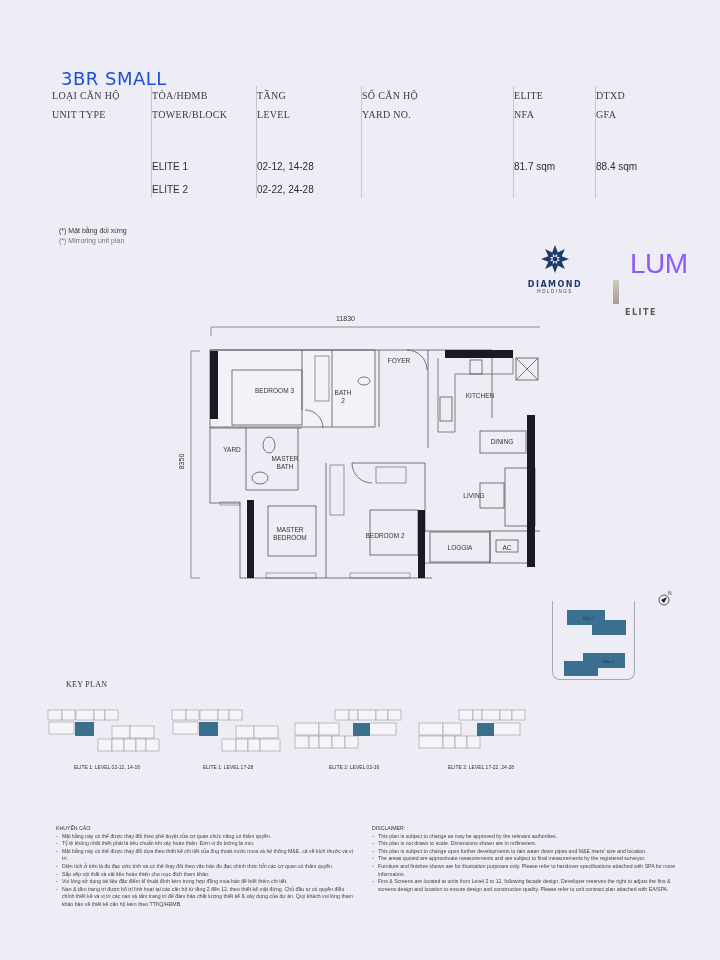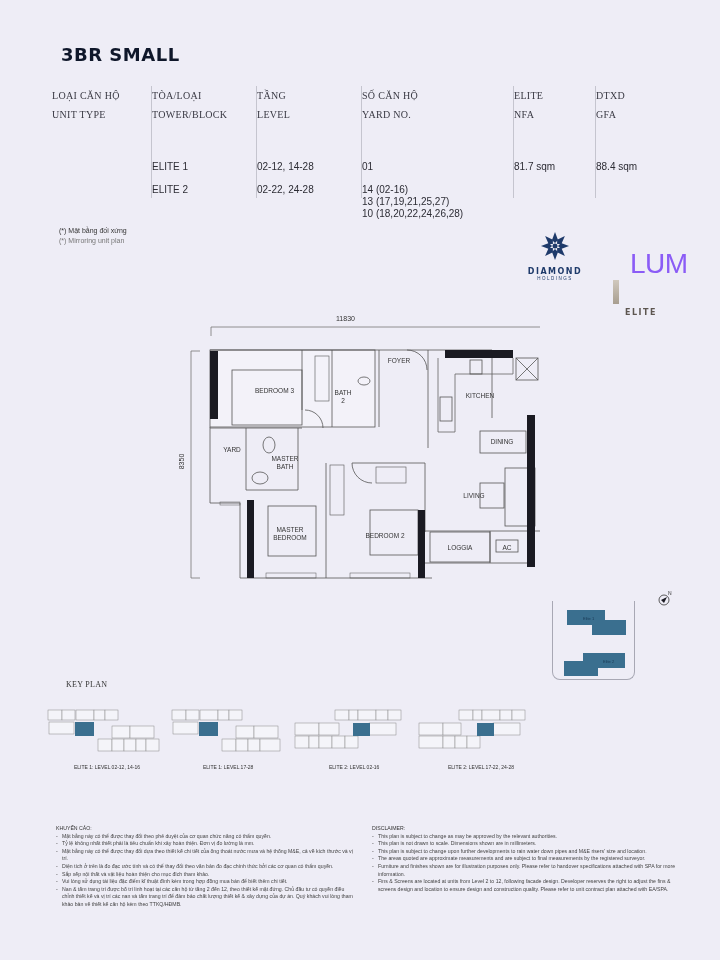--- a/index.html
+++ b/index.html
@@ -5,24 +5,24 @@
   * { box-sizing: border-box; margin: 0; padding: 0; }
   html, body { width: 720px; height: 960px; }
   body {
     background: #eeedf6;
     font-family: "Liberation Sans", sans-serif;
     color: #2a2a30;
     position: relative;
     overflow: hidden;
   }
   .title {
-    position: absolute; left: 61px; top: 44px;
+    position: absolute; left: 61px; top: 68px;
     font-family: "DejaVu Sans", sans-serif;
-    font-weight: bold; font-size: 18px; letter-spacing: 0.5px;
-    color: #0f172a;
+    font-weight: normal; font-size: 18px; letter-spacing: 0.5px;
+    color: #1d4ed8;
   }
   .spec-table {
     position: absolute; left: 52px; top: 86px;
     display: flex;
   }
   .spec-col {
     position: relative;
     text-align: left;
     height: 112px;
   }
@@ -37,21 +37,21 @@
   }
   .spec-values { margin-top: 36px; font-size: 10px; color: #2c2c34; }
   .spec-values .v1 { line-height: 14px; }
   .spec-values .v2 { margin-top: 10px; line-height: 12px; }
   .note {
     position: absolute; left: 59px; top: 226px;
     font-size: 7px; line-height: 10px; color: #333;
   }
   .note .en { color: #777; }
   .logo-diamond {
-    position: absolute; left: 515px; top: 231px; width: 80px;
+    position: absolute; left: 515px; top: 244px; width: 80px;
     text-align: center;
   }
   .logo-diamond .name {
     font-family: "DejaVu Sans", sans-serif; font-weight: bold;
     font-size: 8px; color: #1e3a6a; letter-spacing: 1.5px; margin-top: 2px;
   }
   .logo-diamond .sub {
     font-size: 4.5px; color: #1e3a6a; letter-spacing: 1.5px;
   }
   .logo-lumi {
@@ -100,44 +100,38 @@
 <body>
 
 <div class="title">3BR SMALL</div>
 
 <div class="spec-table">
   <div class="spec-col bordered" style="width:100px">
     <div class="spec-head">LOẠI CĂN HỘ</div>
     <div class="spec-head">UNIT TYPE</div>
   </div>
   <div class="spec-col bordered" style="width:105px">
-    <div class="spec-head">TÒA/LOẠI</div>
+    <div class="spec-head">TÒA/HĐMB</div>
     <div class="spec-head">TOWER/BLOCK</div>
     <div class="spec-values">
       <div class="v1">ELITE 1</div>
       <div class="v2">ELITE 2</div>
     </div>
   </div>
   <div class="spec-col bordered" style="width:105px">
     <div class="spec-head">TẦNG</div>
     <div class="spec-head">LEVEL</div>
     <div class="spec-values">
       <div class="v1">02-12, 14-28</div>
       <div class="v2">02-22, 24-28</div>
     </div>
   </div>
   <div class="spec-col bordered" style="width:152px">
     <div class="spec-head">SỐ CĂN HỘ</div>
     <div class="spec-head">YARD NO.</div>
-    <div class="spec-values">
-      <div class="v1">01</div>
-      <div class="v2" style="white-space:pre-line">14 (02-16)
-13 (17,19,21,25,27)
-10 (18,20,22,24,26,28)</div>
-    </div>
   </div>
   <div class="spec-col bordered" style="width:82px">
     <div class="spec-head">ELITE</div>
     <div class="spec-head">NFA</div>
     <div class="spec-values">
       <div class="v1">81.7 sqm</div>
     </div>
   </div>
   <div class="spec-col" style="width:80px">
     <div class="spec-head">DTXD</div>

